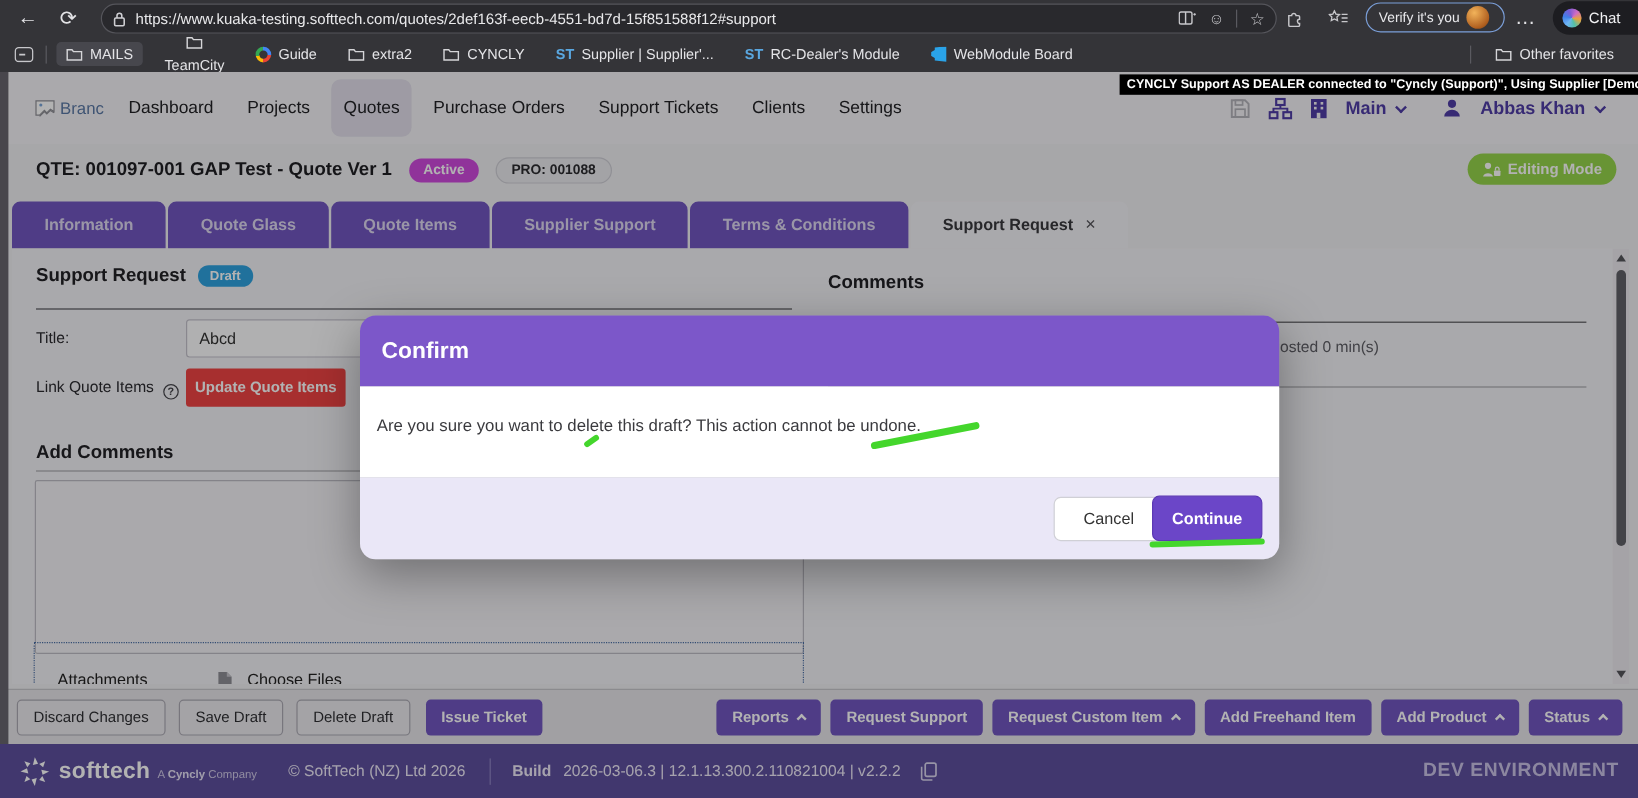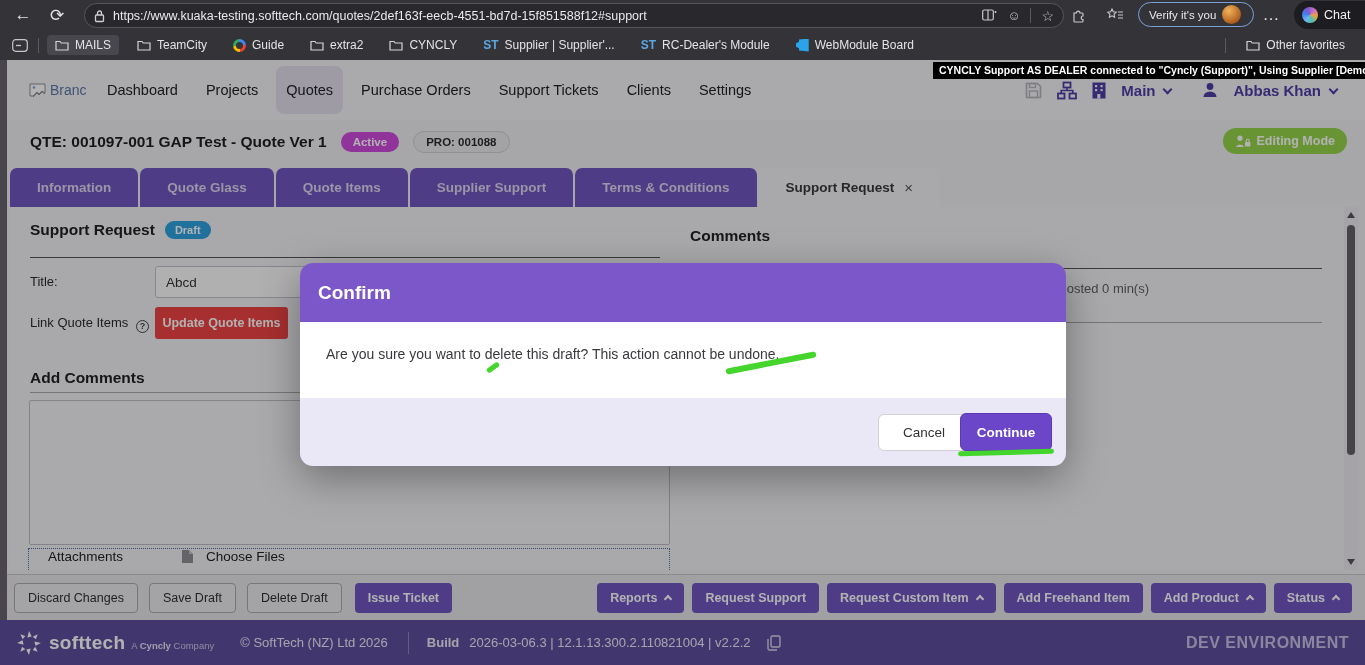--- a/index.html
+++ b/index.html
@@ -87,22 +87,22 @@
   .title-input{position:absolute;left:145px;top:59px;width:505px;height:32px;background:#fdfdfe;
     border:1px solid #c4c2cc;border-radius:3px;font-size:13.5px;color:#333;padding:0 10px;}
   .help-circ{display:inline-flex;align-items:center;justify-content:center;width:13px;height:13px;
     border:1.5px solid #44444a;border-radius:50%;font-size:9px;font-weight:bold;color:#44444a;margin-left:4px;vertical-align:-2px;}
   .btn{border:none;border-radius:4px;font-size:12.5px;cursor:default;white-space:nowrap;}
   .btn-purple{background:#7156c1;color:#fff;font-weight:bold;}
   .btn-gray{background:#ebeaee;border:1px solid #acaab4;color:#2f2f33;}
   .upd-btn{position:absolute;left:145px;top:100px;width:133px;height:32px;border-radius:3px;background:#ef4444;}
   .cmt-box{position:absolute;left:19px;top:193px;width:641px;height:145px;background:#f4f3f7;
     border:1px solid #bdbcc4;border-radius:2px;}
-  .attach-box{position:absolute;left:18px;top:341px;width:642px;height:40px;border:1px dotted #4a6fa5;
-    display:flex;align-items:flex-start;gap:10px;padding:0 0 0 19px;}
+  .attach-box{position:absolute;left:18px;top:328px;width:642px;height:40px;border:1px dotted #4a6fa5;
+    display:flex;align-items:flex-end;gap:10px;padding:0 0 0 19px;}
   .attach-box .lbl{font-size:13.5px;color:#222;}
   .file-ico{margin-left:48px;}
   .choose{font-size:13.5px;color:#222;margin-left:2px;}
   .cmt-head{position:absolute;left:680px;top:20px;}
   .posted{position:absolute;left:1048px;top:74px;font-size:13px;color:#5f5f66;white-space:nowrap;}
 
   
   .sbar{position:absolute;right:0;top:0;width:14px;height:363px;background:#eceaf0;}
   .sb-thumb{position:absolute;left:3px;top:18px;width:8px;height:230px;border-radius:4px;background:#616167;}
   .sb-up{position:absolute;left:3px;top:5px;width:0;height:0;border-left:4px solid transparent;border-right:4px solid transparent;border-bottom:6px solid #55555b;}
@@ -126,21 +126,21 @@
   .f-build .blbl{font-weight:bold;}
   .f-env{margin-left:auto;font-size:16px;font-weight:bold;color:#c9c2e6;letter-spacing:.5px;}
   .copy-ico{margin-left:16px;}
 
   
   .modal{position:absolute;left:300px;top:203px;width:766px;height:203px;border-radius:13px;z-index:40;
     box-shadow:0 12px 40px rgba(0,0,0,.35);}
   .m-head{position:absolute;left:0;top:0;right:0;height:59px;background:#7c57c9;border-radius:13px 13px 0 0;
     display:flex;align-items:center;padding-left:18px;color:#fff;font-size:19px;font-weight:bold;}
   .m-body{position:absolute;left:0;top:59px;right:0;height:76px;background:#fff;
-    font-size:14px;color:#3a3a3e;padding:24px 26px 0;}
+    font-size:14px;color:#3a3a3e;padding:24px 14px 0;}
   .m-foot{position:absolute;left:0;bottom:0;right:0;height:68px;background:#eae7f7;border-radius:0 0 13px 13px;}
   .m-cancel{position:absolute;left:578px;top:151px;width:92px;height:37px;background:#fff;
     border:1px solid #d0d0d6;border-radius:6px;font-size:13.5px;color:#333;z-index:2;}
   .m-continue{position:absolute;left:660px;top:150px;width:92px;height:38px;background:#6b46c8;
     border:1px solid #5c39b4;border-radius:6px;font-size:13.5px;font-weight:bold;color:#fff;z-index:2;}
 
   
   .mark{position:absolute;background:#44d62c;border-radius:3px;z-index:50;}
   .mark-tick{left:486px;top:305px;width:14px;height:5px;transform:rotate(-35deg);}
   .mark-stroke{left:725px;top:300px;width:92px;height:6px;transform:rotate(-11deg);}
@@ -212,21 +212,21 @@
         </svg>
     </span>
     <span class="vdiv" style="margin-right:8px;"></span>
 
     <span class="bitem hl">
       <svg width="14" height="12" viewBox="0 0 14 12">
           <path d="M1 2.5 h4 l1.2 1.5 H13 V11 H1z" fill="none" stroke="#d5d5d8" stroke-width="1.2"></path>
         </svg>
       <span>MAILS</span>
     </span>
-    <span class="bitem" style="margin-left:10px;">
+    <span class="bitem" style="margin-left:10px;flex-direction:column;">
       <svg width="14" height="12" viewBox="0 0 14 12">
           <path d="M1 2.5 h4 l1.2 1.5 H13 V11 H1z" fill="none" stroke="#d5d5d8" stroke-width="1.2"></path>
         </svg>
       <span>TeamCity</span>
     </span>
     <span class="bitem" style="margin-left:10px;">
       <span class="gring"></span>
       <span>Guide</span>
     </span>
     <span class="bitem" style="margin-left:10px;">

